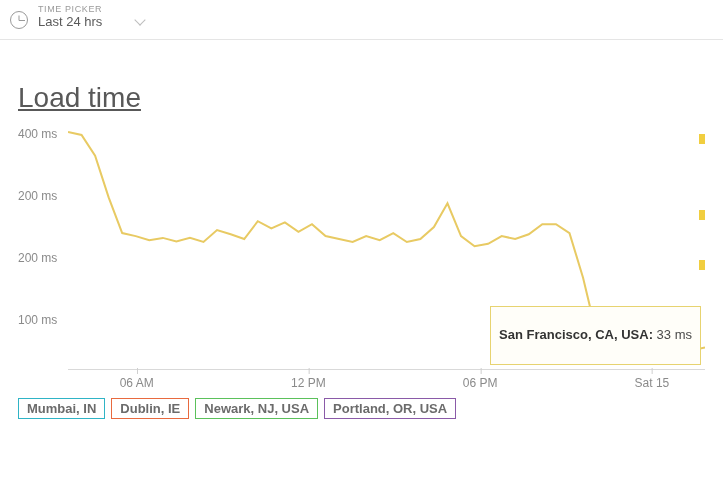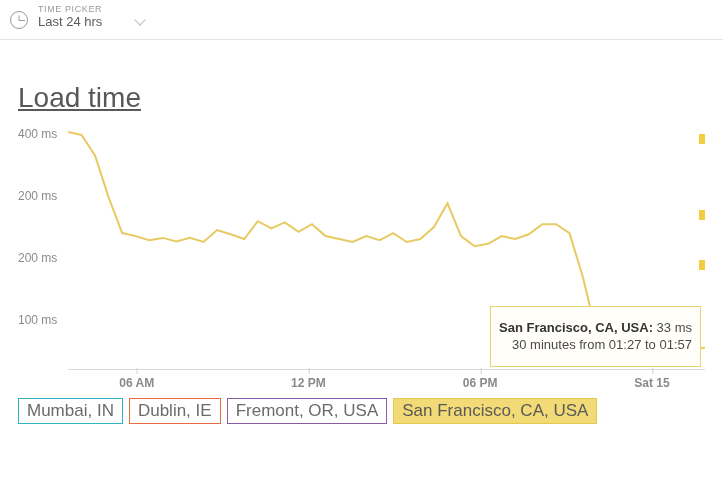--- a/index.html
+++ b/index.html
@@ -61,48 +61,48 @@
     position: absolute; left: 0; font-size: 12px; color: #8a8a8a;
     transform: translateY(-50%); white-space: nowrap;
   }
   .x-axis {
     position: absolute; left: 50px; right: 0; bottom: 20px; height: 1px;
     background: #d9d9d9;
   }
   .x-tick {
     position: absolute; bottom: 0; font-size: 12px; color: #8a8a8a;
     transform: translateX(-50%);
-    font-weight: bold;
   }
   .x-tick::before {
     content: ""; position: absolute; top: -8px; left: 50%;
     width: 1px; height: 6px; background: #cfcfcf;
   }
   svg.line { position: absolute; left: 50px; right: 0; top: 0; bottom: 20px;
     width: calc(100% - 50px); height: calc(100% - 20px); }
   .series-path { fill: none; stroke: #e8ca63; stroke-width: 2; }
   .tooltip {
     position: absolute;
     background: #fffef9;
     border: 1px solid #e7d370;
-    padding: 13px 8px;
+    padding: 20px 8px;
     font-size: 13px;
     color: #4a4a4a;
     line-height: 1.25;
     white-space: nowrap;
   }
   .tooltip .t-line1 b { color: #333; }
   .marker {
     position: absolute; width: 8px; height: 8px; border-radius: 50%;
     background: #e1c25a; transform: translate(-50%, -50%);
   }
   .legend {
     display: flex; flex-wrap: wrap; gap: 6px;
     padding: 0 18px 14px 18px;
-    font-size: 17px;
+    font-size: 13px;
+    font-weight: bold;
   }
   .legend-item {
     border: 1px solid;
     padding: 2px 8px;
     color: #6b6b6b;
     background: #fff;
   }
   .legend-item.active {
     background: #f2da77;
     border-color: #e4c851;
@@ -150,23 +150,22 @@
       <path class="series-path" id="series-path" d="M0.0 11.9 L13.4 14.9 L26.8 35.7 L40.2 77.4 L53.6 113.1 L67.0 116.1 L80.4 120.2 L93.8 117.9 L107.2 121.4 L120.6 117.9 L134.0 122.0 L147.4 110.1 L160.9 114.3 L174.3 119.0 L187.7 101.2 L201.1 108.3 L214.5 102.4 L227.9 111.9 L241.3 104.2 L254.7 116.1 L268.1 119.0 L281.5 122.0 L294.9 116.1 L308.3 120.2 L321.7 113.1 L335.1 122.0 L348.5 119.0 L361.9 107.1 L375.3 83.3 L388.7 116.1 L402.1 126.2 L415.5 123.8 L428.9 116.1 L442.3 119.0 L455.7 114.3 L469.1 104.2 L482.6 104.2 L496.0 113.1 L509.4 157.7 L522.8 214.3 L536.2 217.3 L549.6 221.4 L563.0 226.2 L576.4 223.2 L589.8 229.2 L603.2 225.0 L616.6 230.4 L630.0 227.4"></path>
     </svg>
 
     <span class="marker" id="marker" style="left: 659.894px; top: 230.357px;"></span>
 
     <div class="tooltip" id="tooltip" style="right: 4px; top: 186.357px;">
       <div class="t-line1">
         <b>San Francisco, CA, USA:</b>
         <span>33 ms</span>
       </div>
-      <div>30 minutes from 01:27 to 01:57</div>
     </div>
   </div>
 </div>
 
 <div class="legend" id="legend">
     <span class="legend-item" style="border-color: rgb(47, 180, 198);">Mumbai, IN</span>
     <span class="legend-item" style="border-color: rgb(232, 106, 63);">Dublin, IE</span>
-    <span class="legend-item" style="border-color: rgb(138, 90, 168);">Fremont, OR, USA</span>
-    <span class="legend-item active" style="border-color: rgb(228, 200, 81);">San Francisco, CA, USA</span>
+    <span class="legend-item" style="border-color: rgb(91, 193, 91);">Newark, NJ, USA</span>
+    <span class="legend-item" style="border-color: rgb(138, 90, 168);">Portland, OR, USA</span>
   </div>
 
 </body></html>

